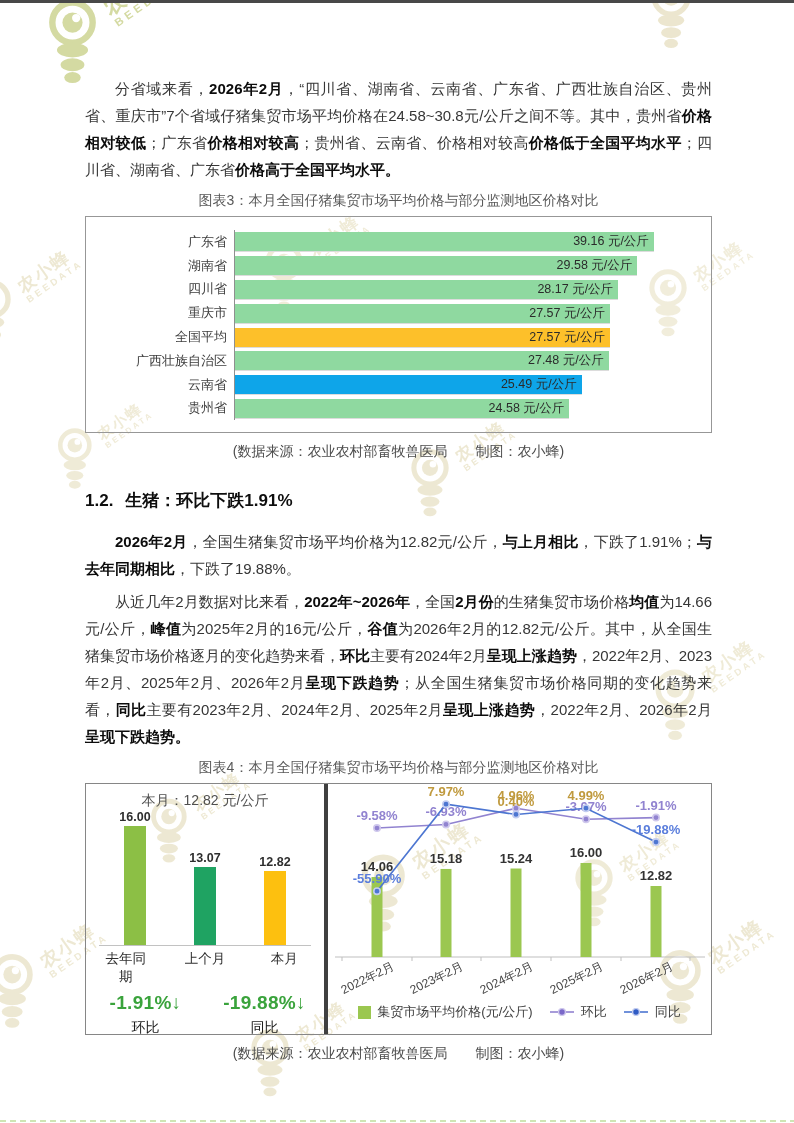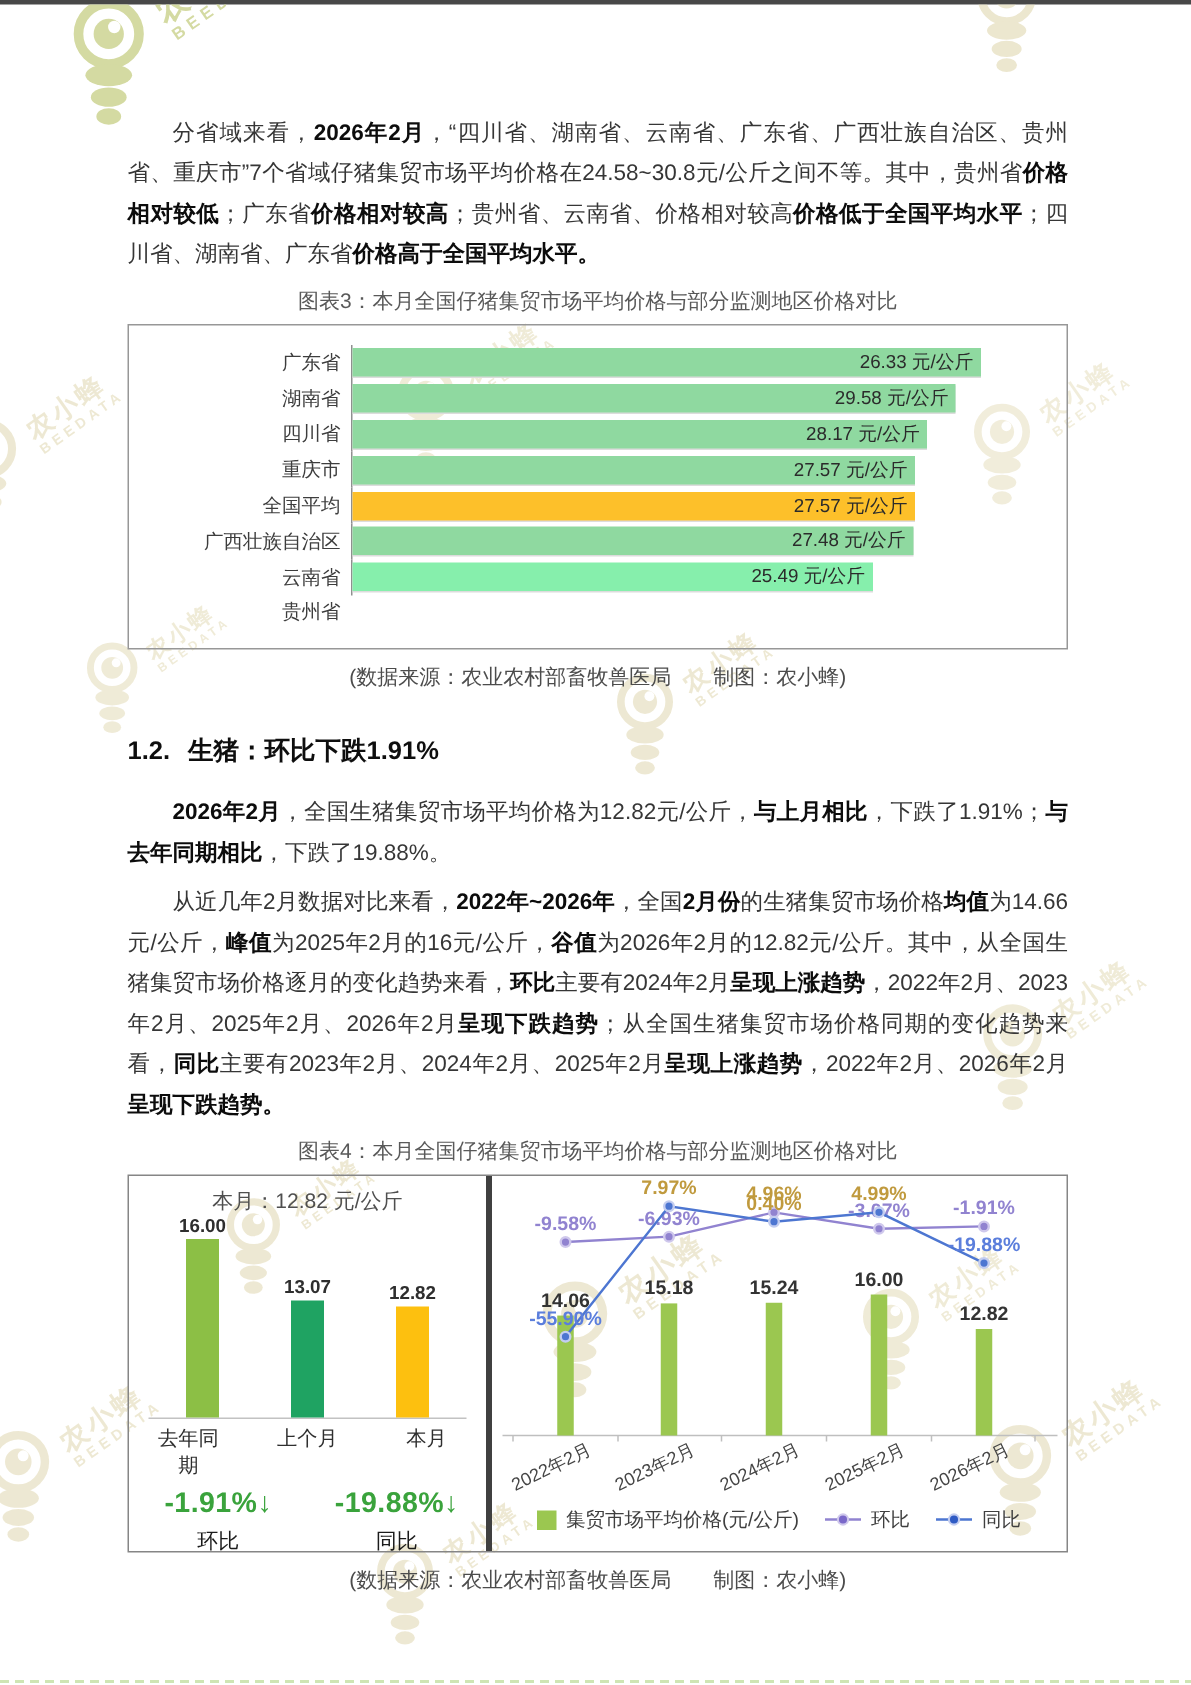--- a/index.html
+++ b/index.html
@@ -62,21 +62,21 @@
   <div class="content">
 
     <p class="body"><span>分省域来看，</span><b>2026年2月</b><span>，“四川省、湖南省、云南省、广东省、广西壮族自治区、贵州省、重庆市”7个省域仔猪集贸市场平均价格在24.58~30.8元/公斤之间不等。其中，贵州省</span><b>价格相对较低</b><span>；广东省</span><b>价格相对较高</b><span>；贵州省、云南省、价格相对较高</span><b>价格低于全国平均水平</b><span>；四川省、湖南省、广东省</span><b>价格高于全国平均水平。</b></p>
 
     <div class="caption">图表3：本月全国仔猪集贸市场平均价格与部分监测地区价格对比</div>
     <div class="chartbox chart3" id="chart3">
         <div class="c3row">
           <div class="c3label">广东省</div>
           <div class="c3track">
             <div class="c3bar" style="width: 88%; background: rgb(143, 217, 160);">
-              <span class="c3val">26.33 元/公斤</span>
+              <span class="c3val">39.16 元/公斤</span>
             </div>
           </div>
         </div>
         <div class="c3row">
           <div class="c3label">湖南省</div>
           <div class="c3track">
             <div class="c3bar" style="width: 84.5143%; background: rgb(143, 217, 160);">
               <span class="c3val">29.58 元/公斤</span>
             </div>
           </div>
@@ -109,27 +109,32 @@
           <div class="c3label">广西壮族自治区</div>
           <div class="c3track">
             <div class="c3bar" style="width: 78.5143%; background: rgb(143, 217, 160);">
               <span class="c3val">27.48 元/公斤</span>
             </div>
           </div>
         </div>
         <div class="c3row">
           <div class="c3label">云南省</div>
           <div class="c3track">
-            <div class="c3bar" style="width: 72.8286%; background: #86efac;">
+            <div class="c3bar" style="width: 72.8286%; background: #0ea5e9;">
               <span class="c3val">25.49 元/公斤</span>
             </div>
           </div>
         </div>
         <div class="c3row">
           <div class="c3label">贵州省</div>
+          <div class="c3track">
+            <div class="c3bar" style="width: 70.2286%; background: rgb(143, 217, 160);">
+              <span class="c3val">24.58 元/公斤</span>
+            </div>
+          </div>
         </div>
       </div>
     <div class="source">(数据来源：农业农村部畜牧兽医局　　制图：农小蜂)</div>
 
     <h2><span class="num">1.2.</span><span>生猪：环比下跌1.91%</span></h2>
 
     <p class="body"><b>2026年2月</b><span>，全国生猪集贸市场平均价格为12.82元/公斤，</span><b>与上月相比</b><span>，下跌了1.91%；</span><b>与去年同期相比</b><span>，下跌了19.88%。</span></p>
     <p class="body"><span>从近几年2月数据对比来看，</span><b>2022年~2026年</b><span>，全国</span><b>2月份</b><span>的生猪集贸市场价格</span><b>均值</b><span>为14.66元/公斤，</span><b>峰值</b><span>为2025年2月的16元/公斤，</span><b>谷值</b><span>为2026年2月的12.82元/公斤。其中，从全国生猪集贸市场价格逐月的变化趋势来看，</span><b>环比</b><span>主要有2024年2月</span><b>呈现上涨趋势</b><span>，2022年2月、2023年2月、2025年2月、2026年2月</span><b>呈现下跌趋势</b><span>；从全国生猪集贸市场价格同期的变化趋势来看，</span><b>同比</b><span>主要有2023年2月、2024年2月、2025年2月</span><b>呈现上涨趋势</b><span>，2022年2月、2026年2月</span><b>呈现下跌趋势。</b></p>
 
     <div class="caption">图表4：本月全国仔猪集贸市场平均价格与部分监测地区价格对比</div>

